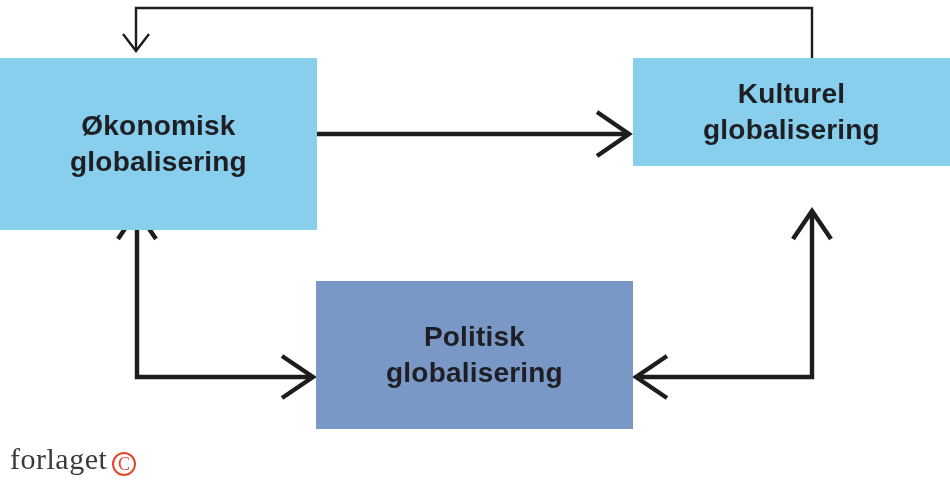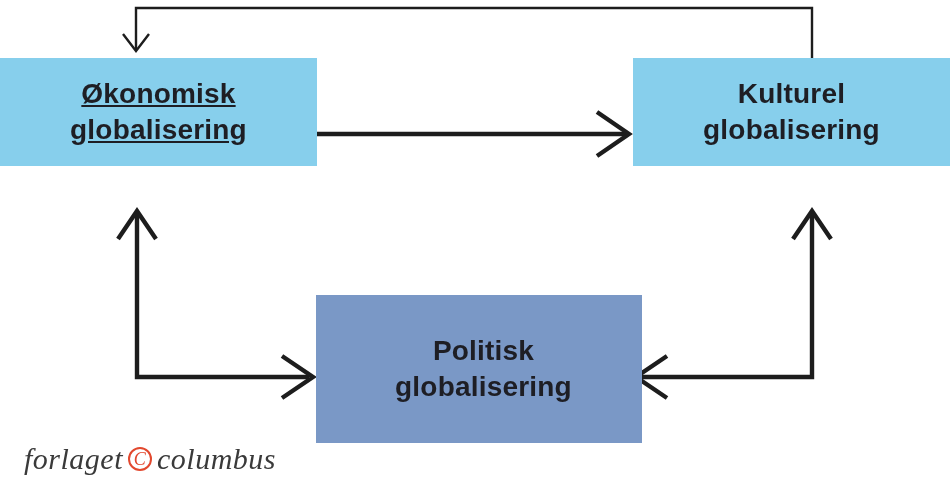--- a/index.html
+++ b/index.html
@@ -35,34 +35,33 @@
     align-items: center;
     justify-content: center;
     text-align: center;
     font-weight: 700;
     font-size: 28px;
     line-height: 1.27;
     letter-spacing: 0.2px;
     color: var(--label_text, #1e1e24);
     white-space: pre-line;
   }
-  .node-economic  { left: 0;     top: 58px;  width: 317px; height: 108px; background: var(--box_light_blue, #87cfec); text-decoration: underline; }
+  .node-economic  { left: 0;     top: 58px;  width: 317px; height: 172px; background: var(--box_light_blue, #87cfec); }
   .node-cultural  { left: 633px; top: 58px;  width: 317px; height: 108px; background: var(--box_light_blue, #87cfec); }
-  .node-political { left: 316px; top: 295px; width: 317px; height: 148px; background: var(--box_steel_blue, #7a98c6); padding-left: 9px; }
+  .node-political { left: 316px; top: 281px; width: 317px; height: 148px; background: var(--box_steel_blue, #7a98c6); }
   .logo {
     position: absolute;
-    left: 24px;
+    left: 10px;
     top: 442px;
     display: flex;
-    align-items: center;
+    align-items: flex-end;
     font-family: "Liberation Serif", serif;
     font-size: 30px;
     color: var(--logo_text, #3a3a3a);
     letter-spacing: 0.5px;
-    font-style: italic;
   }
   .logo .copyright-ring {
     display: inline-flex;
     align-items: center;
     justify-content: center;
     width: 24px;
     height: 24px;
     margin: 0 5px;
     border: 2.2px solid var(--logo_accent_red, #e2482e);
     border-radius: 50%;
@@ -117,16 +116,15 @@
   <div class="node node-political">
     <span>Politisk
 globalisering</span>
   </div>
 
   <div class="logo">
     <span>forlaget</span>
     <span class="copyright-ring">
       <span>C</span>
     </span>
-    <span>columbus</span>
   </div>
 
 </div>
 
 </body></html>

